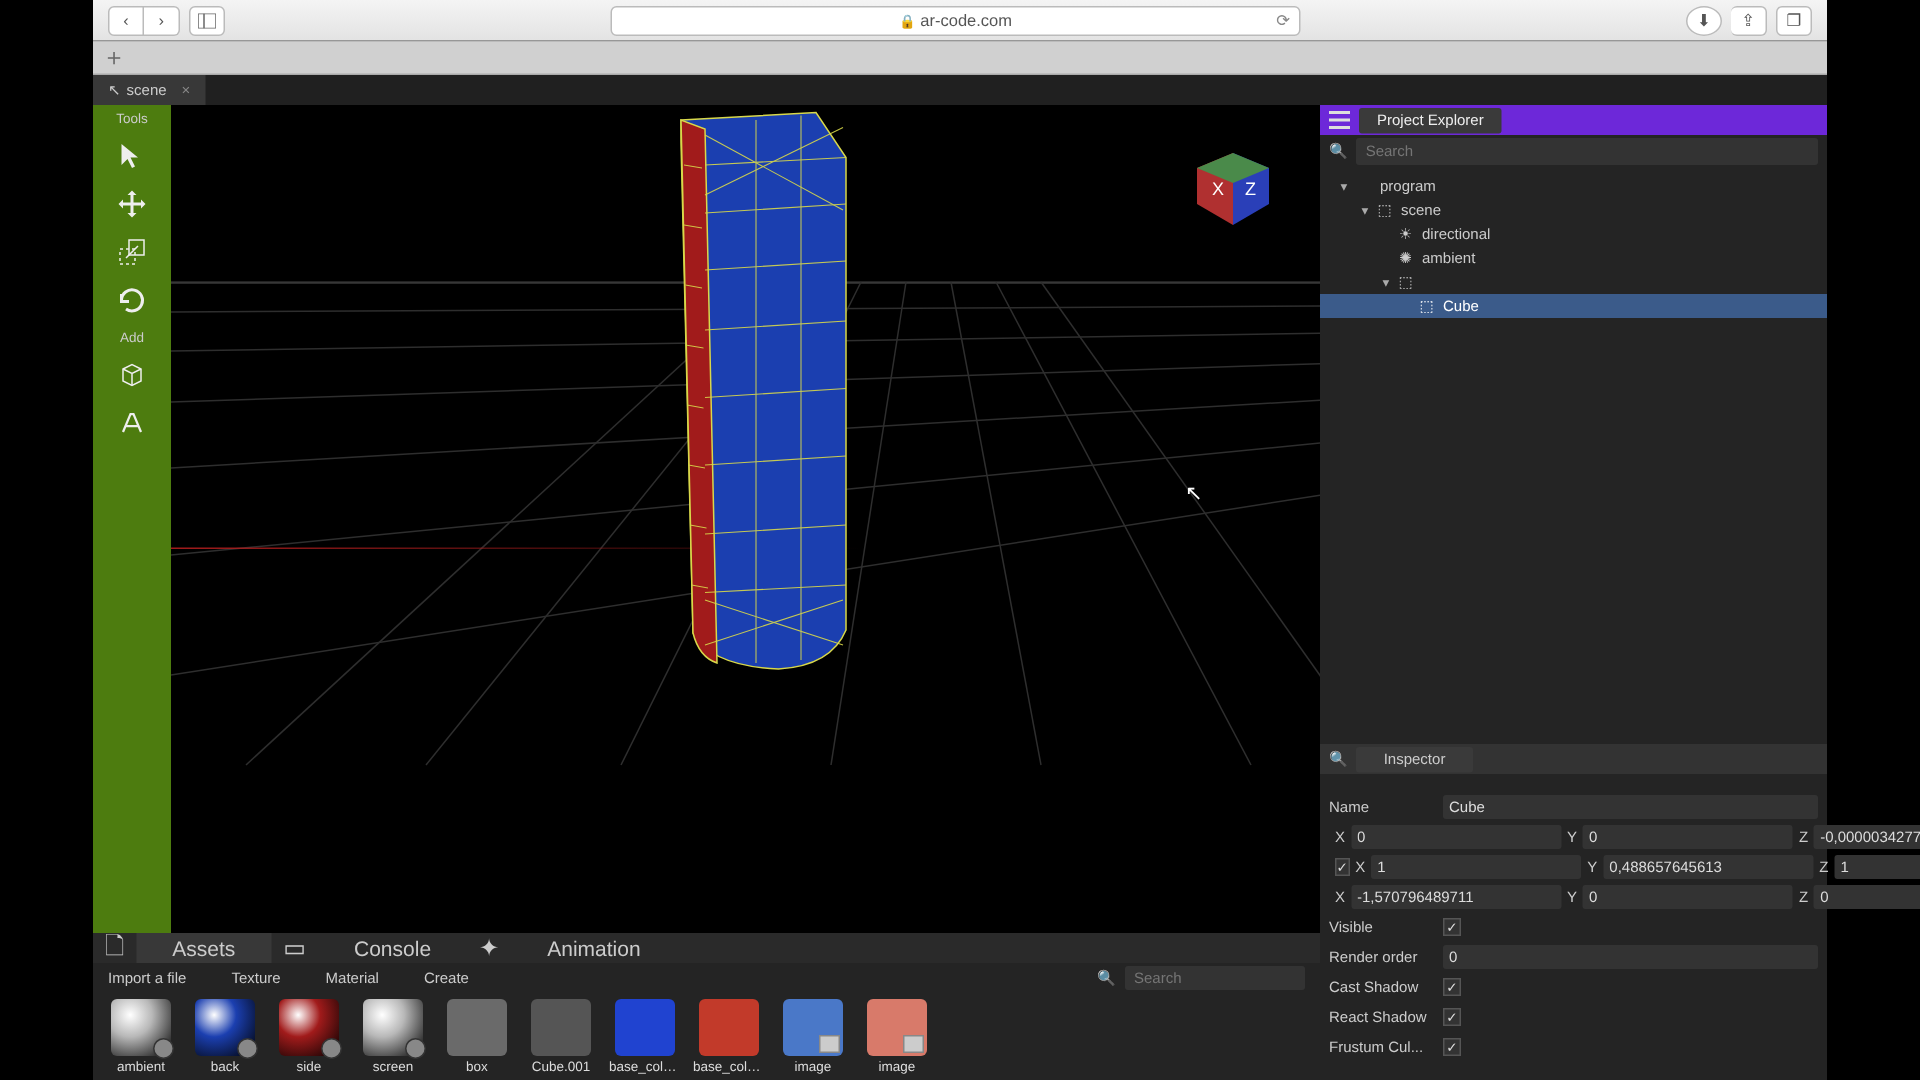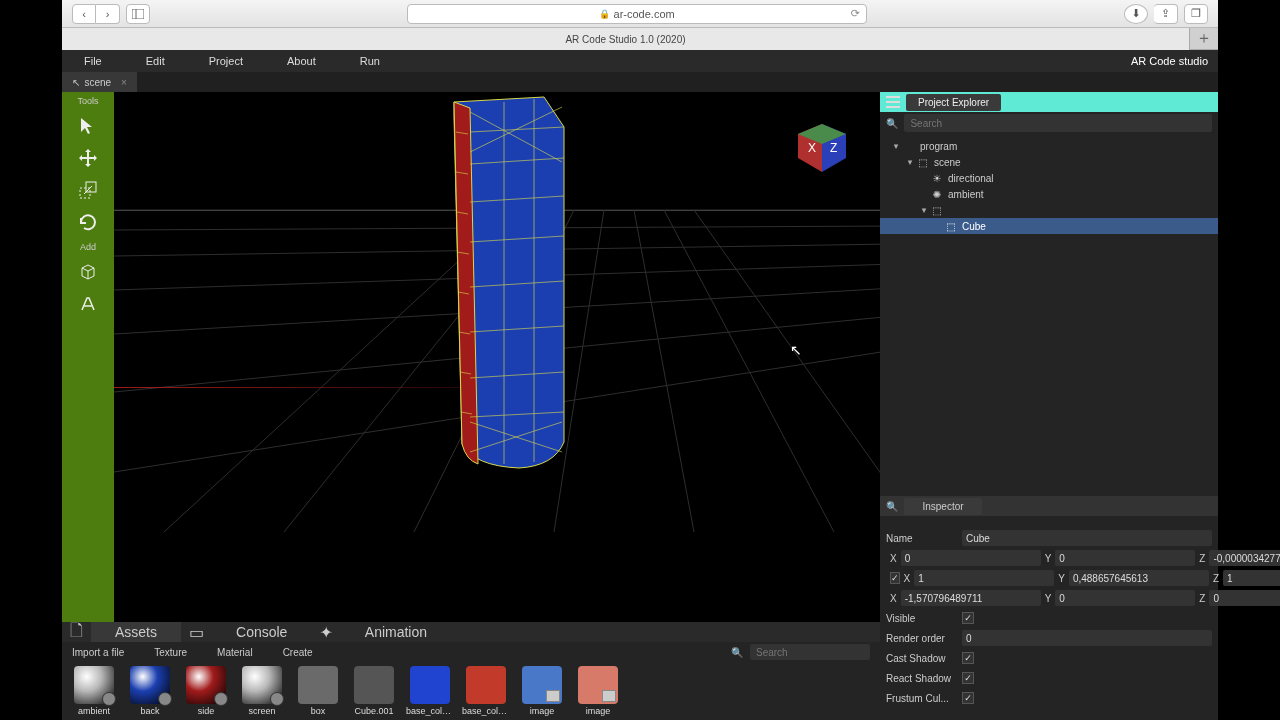--- a/index.html
+++ b/index.html
@@ -32,21 +32,21 @@
 .viewport { flex: 1; background: #000; position: relative; overflow: hidden; }
 .horizon { position: absolute; left: 0; right: 0; top: 118px; height: 1px; background: #555; }
 .axis-x { position: absolute; left: 0; width: 60%; top: 295px; height: 1px; background: linear-gradient(to right, rgba(180,30,30,0.9), rgba(180,30,30,0)); }
 .gizmo { position: absolute; top: 28px; right: 30px; width: 56px; height: 56px; }
 .cursor-arrow { position: absolute; left: 676px; top: 250px; font-size: 14px; color: #fff; }
 .object3d { position: absolute; left: 320px; top: 0px; width: 140px; height: 378px; }
 .vp-controls { position: absolute; right: 8px; bottom: 8px; display: flex; gap: 6px; }
 .vp-select { height: 24px; background: rgba(60,60,60,0.85); border: 1px solid #555; border-radius: 3px; color: #ccc; font-size: 10px; padding: 0 8px; display:flex; align-items:center; gap:6px;}
 .vp-cube { width: 26px; height: 24px; background: rgba(60,60,60,0.85); border: 1px solid #555; border-radius: 3px; display: flex; align-items: center; justify-content: center; color: #ccc; font-size: 11px; }
 .right-col { width: 338px; background: #242424; display: flex; flex-direction: column; color: #ccc; font-size: 10px; }
-.panel-header { height: 20px; background: #5eead4; display: flex; align-items: center; padding: 0 6px; gap: 6px; }
+.panel-header { height: 20px; background: #6d28d9; display: flex; align-items: center; padding: 0 6px; gap: 6px; }
 .panel-header .title { color: #eee; }
 .search-row { height: 22px; display: flex; align-items: center; padding: 0 6px; gap: 6px; background:#242424; }
 .search-row input { flex: 1; height: 18px; background: #333; border: none; border-radius: 2px; color: #ccc; font-size: 10px; padding: 0 6px; }
 .tree { padding: 4px 0; }
 .tree-row { display: flex; align-items: center; height: 16px; color: #ccc; }
 .tree-row.selected { background: #3b5b8a; color: #fff; }
 .tree-indent { display: inline-block; }
 .tree-caret { width: 12px; text-align: center; color: #aaa; font-size: 9px;}
 .tree-icon { width: 14px; text-align: center; font-size: 10px;}
 .insp-header { height: 20px; display: flex; align-items: center; background: #333; padding: 0 6px; gap:6px;}
@@ -92,36 +92,25 @@
     <span>ar-code.com</span>
     <span class="reload">⟳</span>
   </div>
   <div class="right-btns">
     <div class="nav-btn" style="border-radius:50%;">⬇</div>
     <div class="nav-btn" style="border-radius:4px;">⇪</div>
     <div class="nav-btn" style="border-radius:4px;">❐</div>
   </div>
 </div>
 <div class="tabs-row">
-  <div class="tab active">
-      <span>AR Code Studio 1.0 (2020)</span>
-    </div>
   <div class="tab-plus">＋</div>
 </div>
 
 <div class="app">
 
-  <div class="menubar">
-    <div class="menu-item">File</div>
-    <div class="menu-item">Edit</div>
-    <div class="menu-item">Project</div>
-    <div class="menu-item">About</div>
-    <div class="menu-item">Run</div>
-    <div class="brand">AR Code studio</div>
-  </div>
 
   <div class="scene-tab-row">
     <div class="scene-tab">
       <span>↖</span>
       <span>scene</span>
       <span class="x">×</span>
     </div>
   </div>
 
   <div class="main-row">

